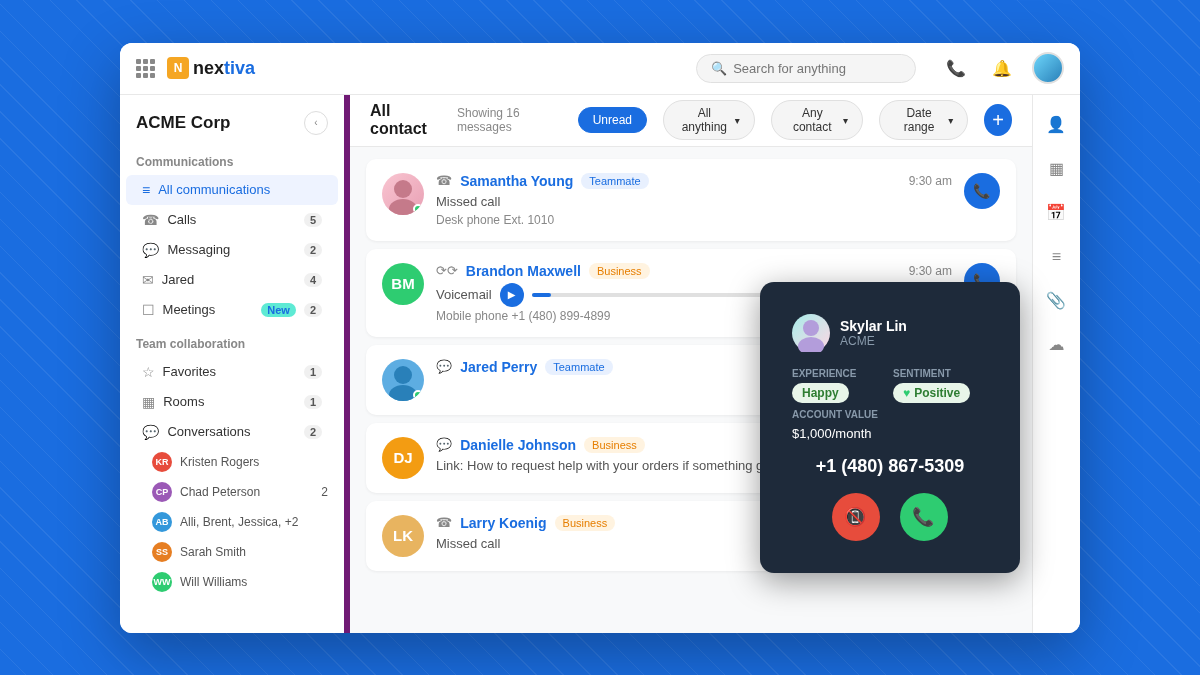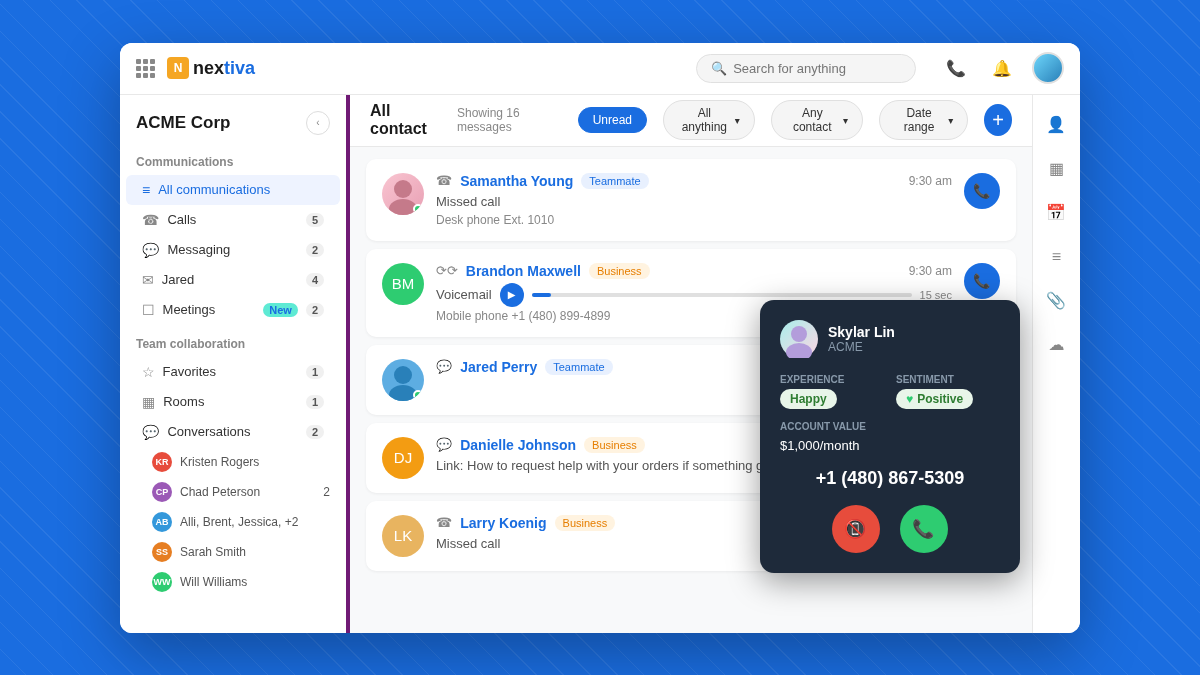--- a/index.html
+++ b/index.html
@@ -130,21 +130,21 @@
     
     .main-body {
       display: flex;
       flex: 1;
       overflow: hidden;
     }
     
     .sidebar {
       width: 230px;
       background: #fff;
-      border-right: 4px solid #701a75;
+      border-right: 6px solid #701a75;
       flex-shrink: 0;
       overflow-y: auto;
       padding-bottom: 16px;
     }
     .sidebar-header {
       padding: 16px 16px 8px;
       font-size: 17px;
       font-weight: 700;
       color: #1a1a1a;
       display: flex;
@@ -297,21 +297,21 @@
       box-shadow: 0 1px 3px rgba(0,0,0,0.06);
       position: relative;
     }
     .message-avatar {
       width: 42px; height: 42px;
       border-radius: 50%;
       flex-shrink: 0;
       display: flex;
       align-items: center;
       justify-content: center;
-      font-weight: 400;
+      font-weight: 700;
       font-size: 15px;
       color: #fff;
       position: relative;
     }
     .avatar-online {
       position: absolute;
       bottom: 1px; right: 1px;
       width: 10px; height: 10px;
       border-radius: 50%;
       background: #2ecc71;
@@ -426,21 +426,21 @@
       font-size: 16px;
     }
     
     .popup-card {
       position: absolute;
       bottom: 60px;
       right: 60px;
       width: 260px;
       background: #1e2a3a;
       border-radius: 14px;
-      padding: 20px;
+      padding: 32px;
       box-shadow: 0 8px 32px rgba(0,0,0,0.4);
       z-index: 100;
       color: #fff;
     }
     .popup-header {
       display: flex;
       align-items: center;
       gap: 10px;
       margin-bottom: 16px;
     }
@@ -454,21 +454,21 @@
       justify-content: center;
       font-size: 12px;
       font-weight: 700;
       color: #333;
     }
     .popup-name { font-size: 14px; font-weight: 700; }
     .popup-company { font-size: 12px; color: #8899aa; }
     .popup-grid {
       display: grid;
       grid-template-columns: 1fr 1fr;
-      gap: 12px;
+      gap: 6px;
       margin-bottom: 14px;
     }
     .popup-cell .cell-label {
       font-size: 10px;
       color: #8899aa;
       text-transform: uppercase;
       font-weight: 600;
       margin-bottom: 4px;
     }
     .popup-cell .cell-tag {

